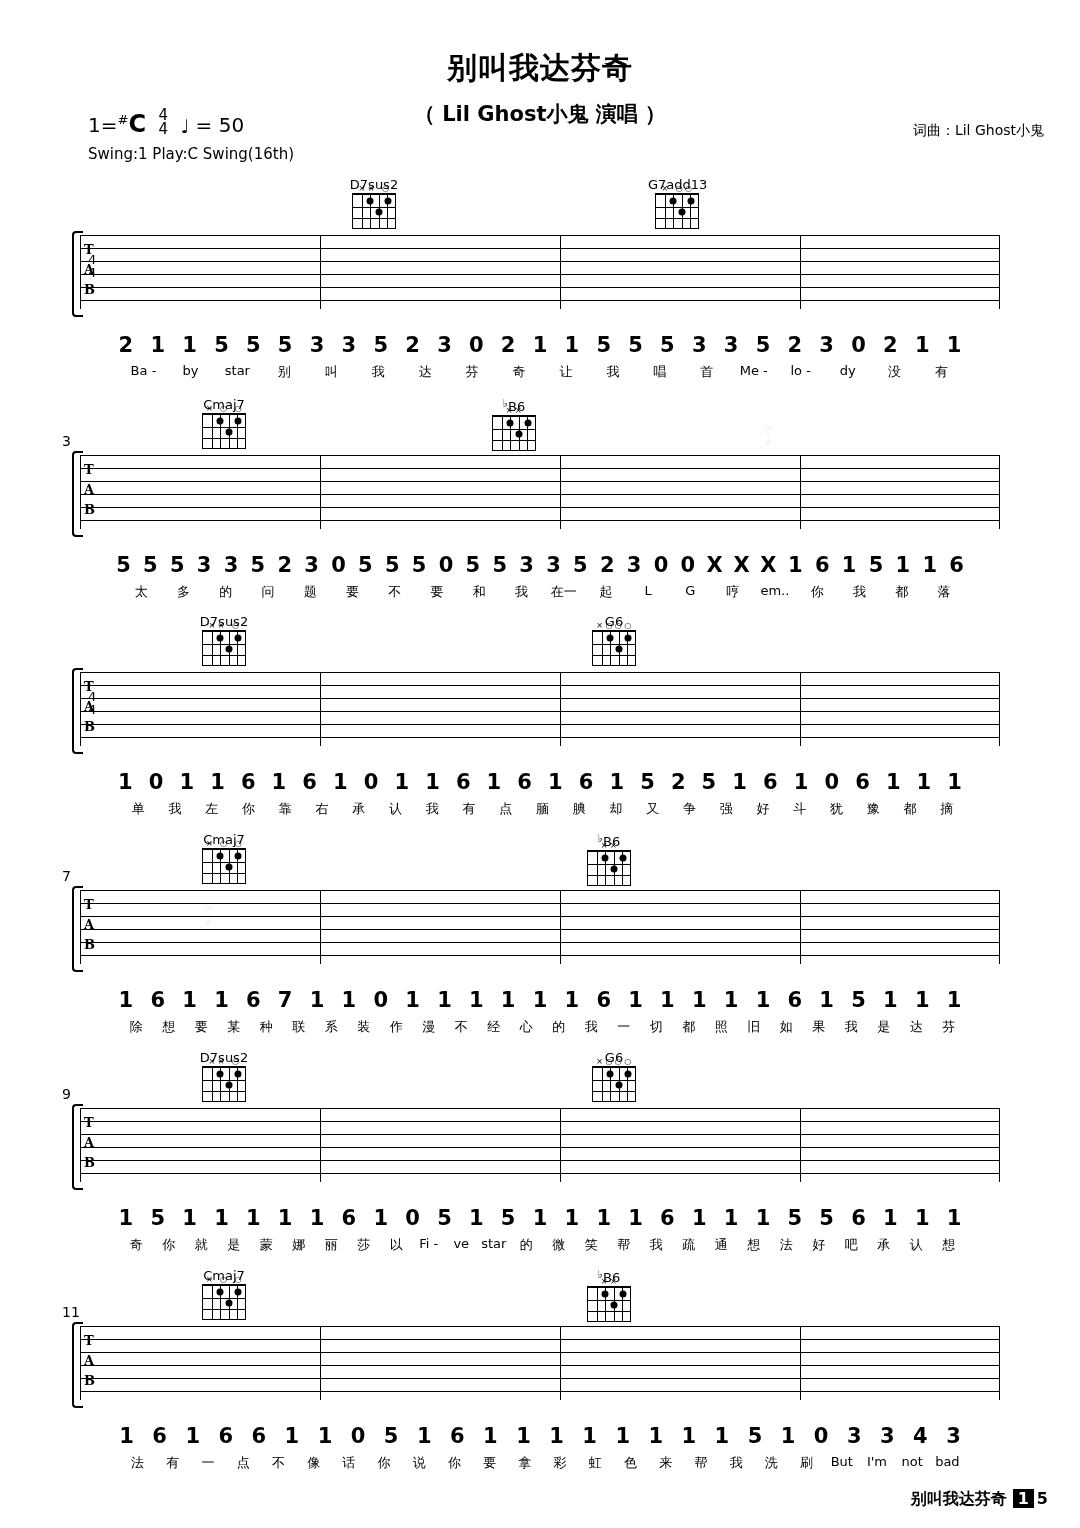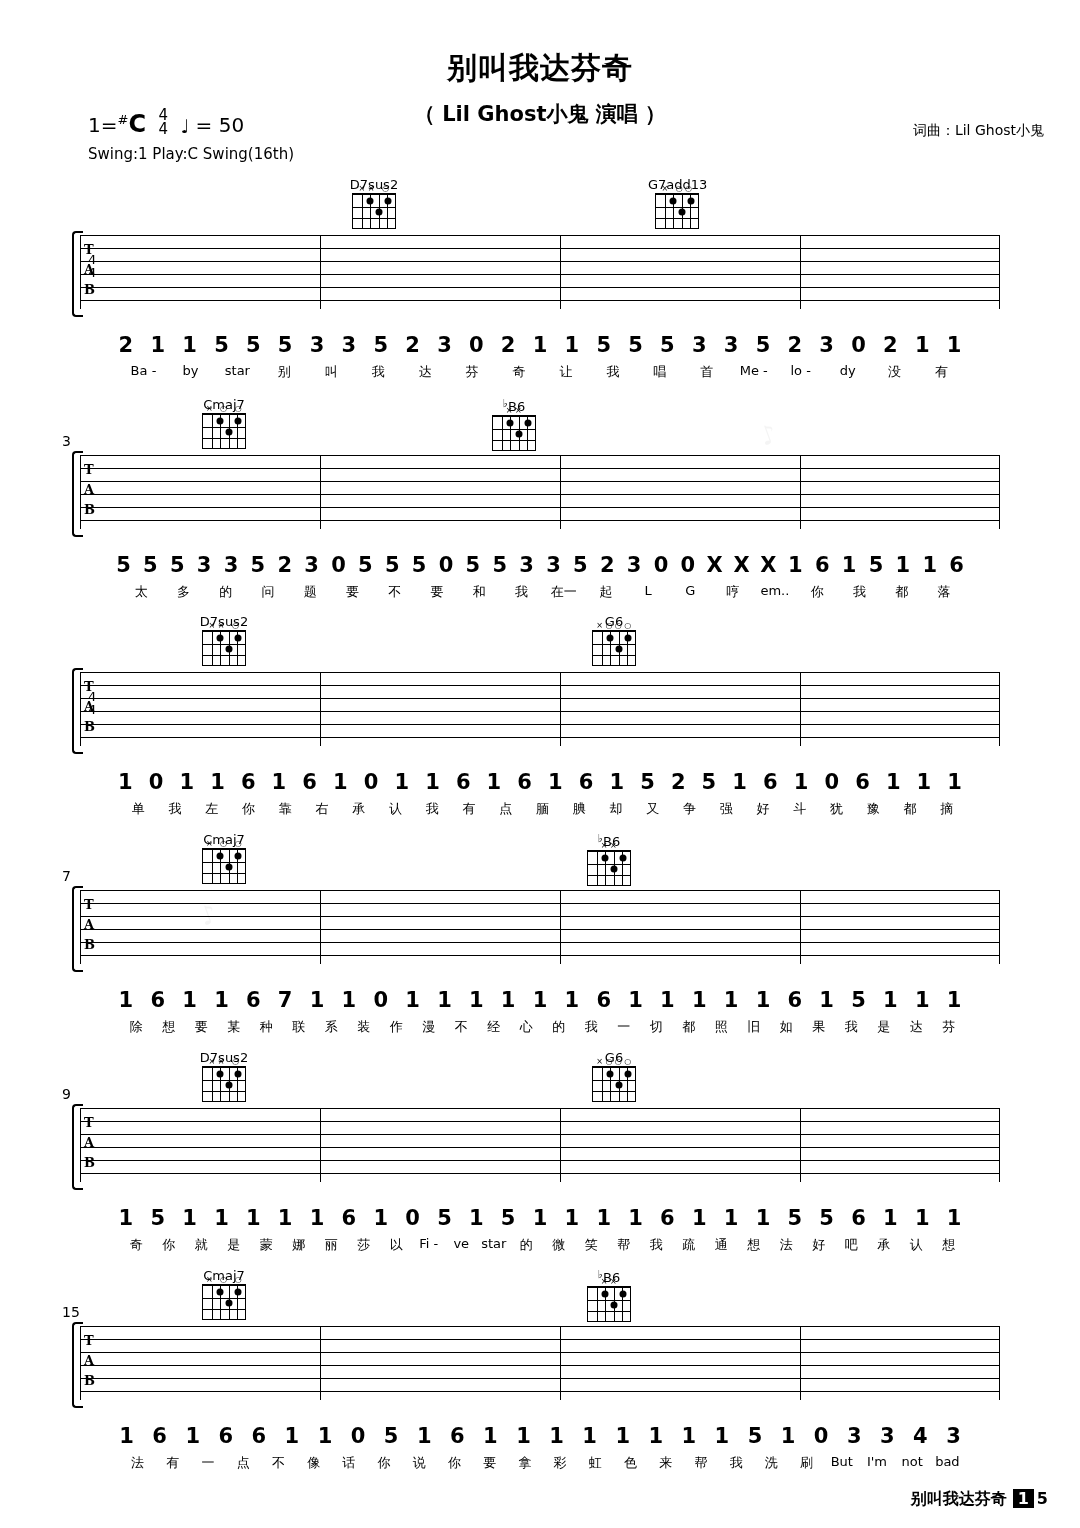--- a/index.html
+++ b/index.html
@@ -780,21 +780,21 @@
           <span class="cell" style="left: 673.75px;">想</span>
           <span class="cell" style="left: 706.25px;">法</span>
           <span class="cell" style="left: 738.75px;">好</span>
           <span class="cell" style="left: 771.25px;">吧</span>
           <span class="cell" style="left: 803.75px;">承</span>
           <span class="cell" style="left: 836.25px;">认</span>
           <span class="cell" style="left: 868.75px;">想</span>
         </div>
       </div>
       <div class="system" style="top: 1326px;">
-        <div class="sys-number">15</div>
+        <div class="sys-number">11</div>
         <div class="chord" style="left: 115px; top: -58px;">
           <div class="chord-name">Cmaj7</div>
           <div class="chord-grid">
             <div class="marks">× ○ ○</div>
             <div class="v" style="left: 8.6px;"></div>
             <div class="v" style="left: 17.2px;"></div>
             <div class="v" style="left: 25.8px;"></div>
             <div class="v" style="left: 34.4px;"></div>
             <div class="h" style="top: 11.5px;"></div>
             <div class="h" style="top: 23px;"></div>

